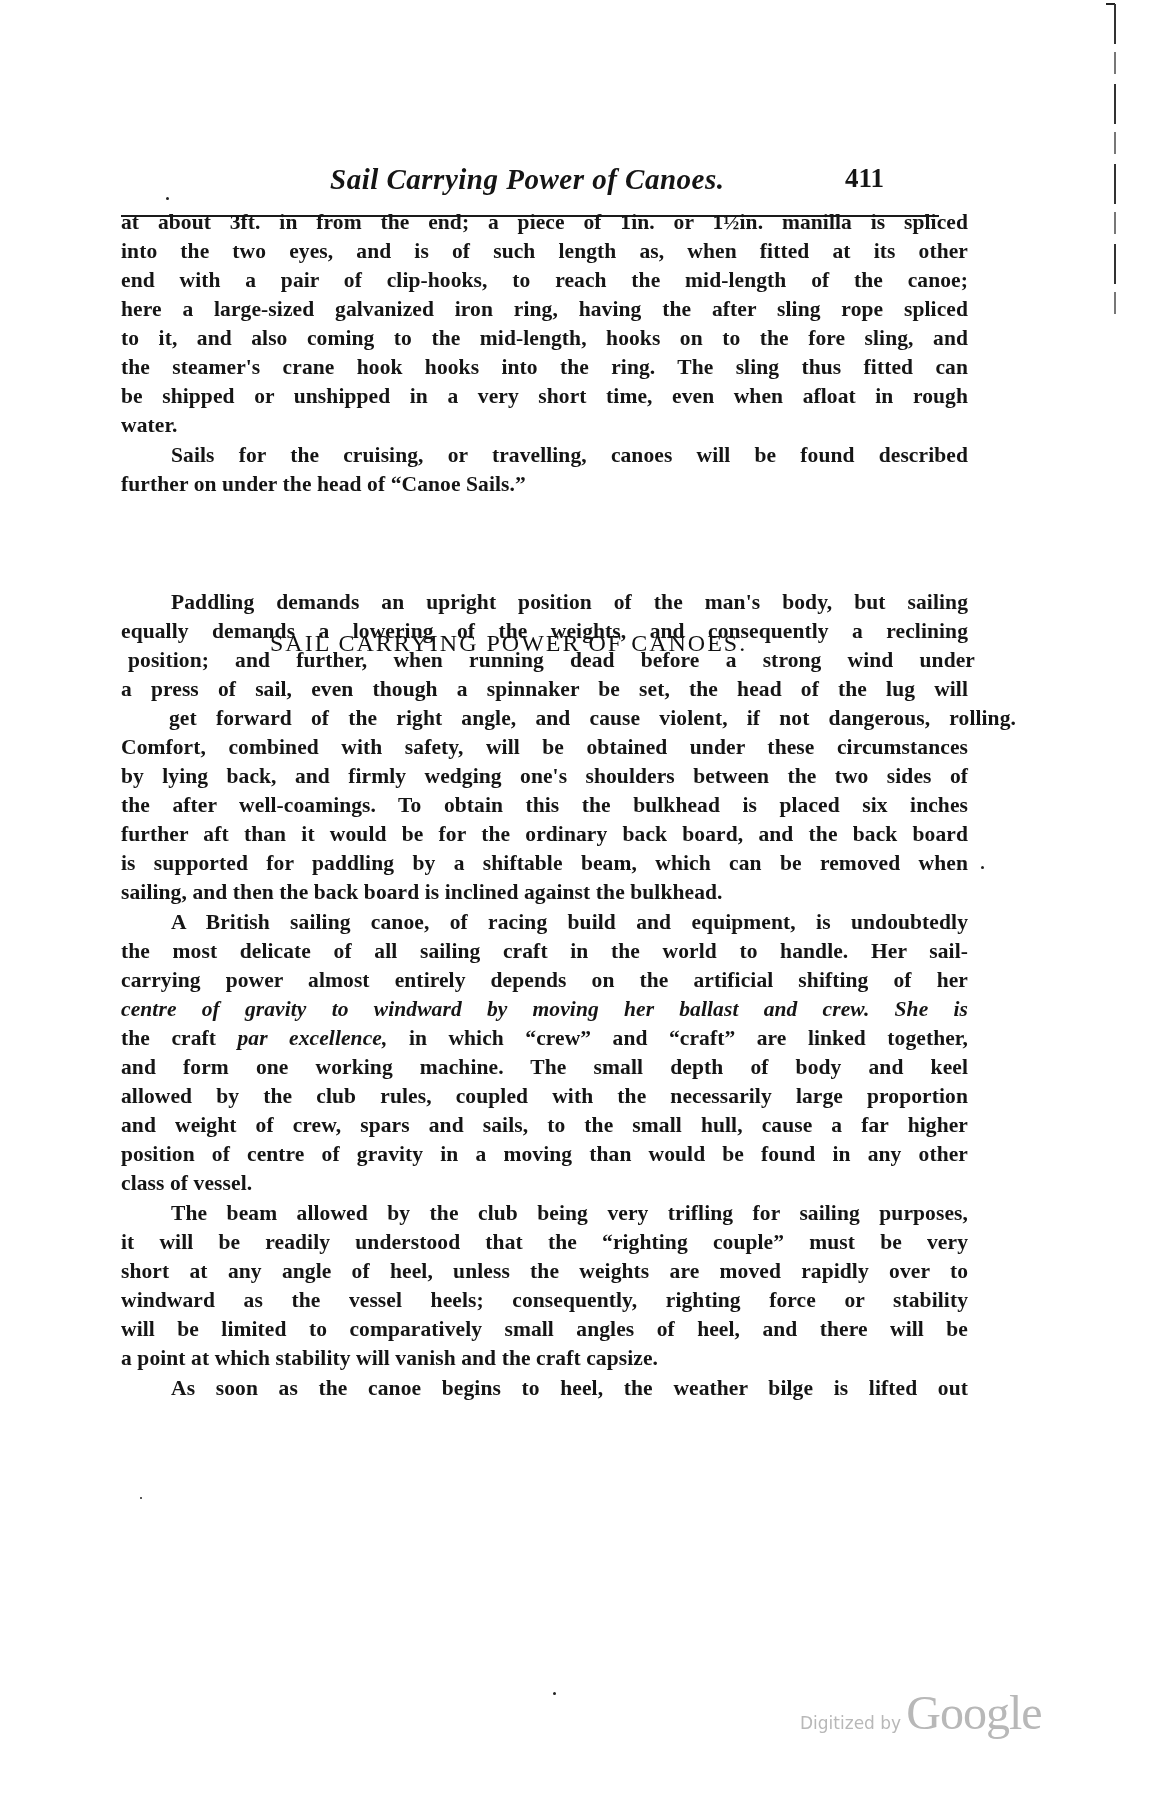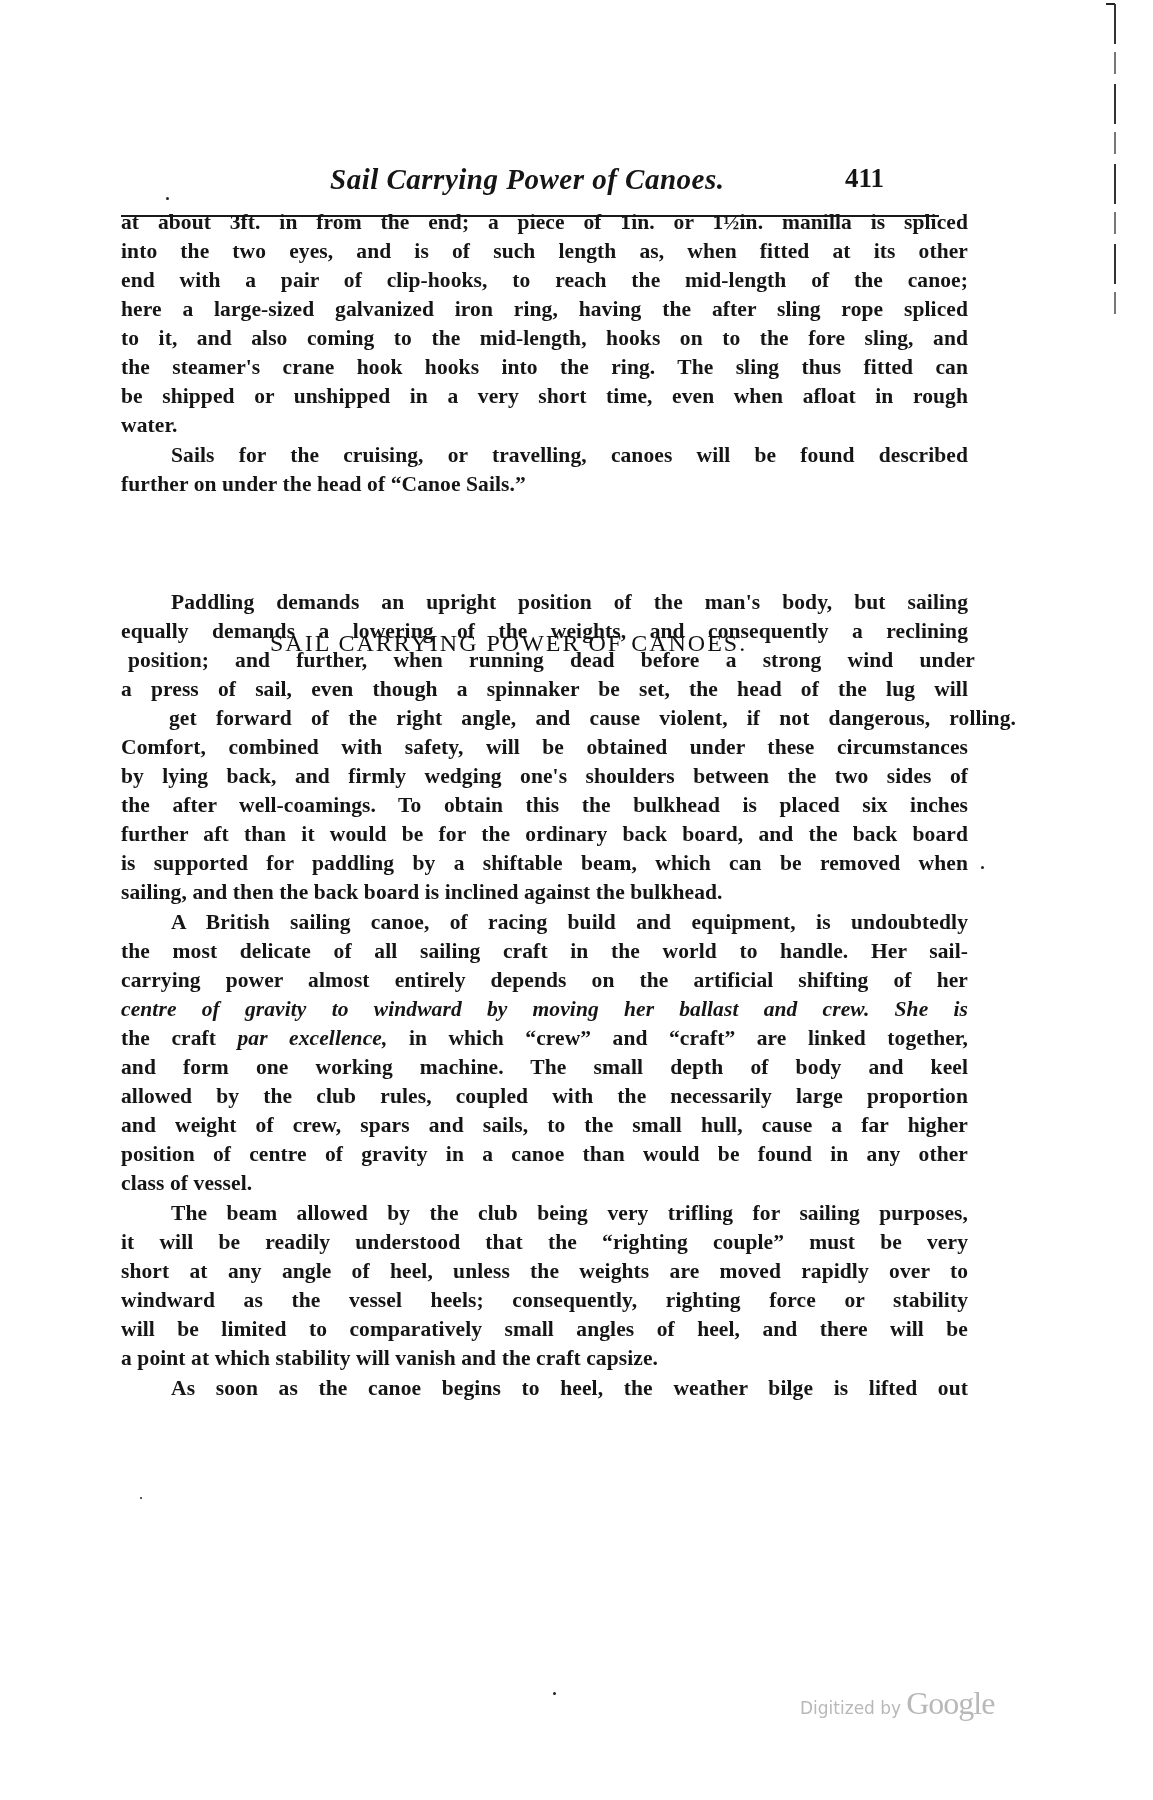--- a/index.html
+++ b/index.html
@@ -48,21 +48,21 @@
   }
   .scan-edge-top {
     position: absolute; left: 1106px; top: 3px; width: 9px; height: 2px; background: #222;
   }
   .speck { position: absolute; width: 3px; height: 3px; background: #222; border-radius: 50%; }
   .watermark {
     position: absolute; left: 800px; top: 1685px; height: 60px;
     color: #b8b8b8; white-space: nowrap;
   }
   .watermark .small { font-family: "DejaVu Sans", sans-serif; font-size: 17px; vertical-align: baseline; }
-  .watermark .logo { font-family: "Liberation Serif", serif; font-size: 32px; letter-spacing: -1px; margin-top: 15px; }
+  .watermark .logo { font-family: "Liberation Serif", serif; font-size: 48px; letter-spacing: -1px; margin-top: 15px; }
 </style>
 </head>
 <body>
 
 <div class="page">
 
   <div class="scan-edge-top"></div>
   <div class="scan-edge"></div>
 
   <div class="running-head">
@@ -109,21 +109,21 @@
 
   <div class="text-block" style="top:0;">
     <div class="line indent" style="top:907px;">A British sailing canoe, of racing build and equipment, is undoubtedly</div>
     <div class="line" style="top:936px;">the most delicate of all sailing craft in the world to handle. Her sail-</div>
     <div class="line" style="top:965px;">carrying power almost entirely depends on the artificial shifting of her</div>
     <div class="line" style="top:994px;font-style:italic;">centre of gravity to windward by moving her ballast and crew. She is</div>
     <div class="line" style="top:1023px; text-align-last:justify;"><span>the craft</span> <span class="italic">par excellence,</span> <span>in which “crew” and “craft” are linked together,</span></div>
     <div class="line" style="top:1052px;">and form one working machine. The small depth of body and keel</div>
     <div class="line" style="top:1081px;">allowed by the club rules, coupled with the necessarily large proportion</div>
     <div class="line" style="top:1110px;">and weight of crew, spars and sails, to the small hull, cause a far higher</div>
-    <div class="line" style="top:1139px;">position of centre of gravity in a canoe than would be found in any other</div>
+    <div class="line" style="top:1139px;">position of centre of gravity in a moving than would be found in any other</div>
     <div class="line last" style="top:1168px;">class of vessel.</div>
   </div>
 
   <div class="text-block" style="top:0;">
     <div class="line indent" style="top:1198px;">The beam allowed by the club being very trifling for sailing purposes,</div>
     <div class="line" style="top:1227px;">it will be readily understood that the “righting couple” must be very</div>
     <div class="line" style="top:1256px;">short at any angle of heel, unless the weights are moved rapidly over to</div>
     <div class="line" style="top:1285px;">windward as the vessel heels; consequently, righting force or stability</div>
     <div class="line" style="top:1314px;">will be limited to comparatively small angles of heel, and there will be</div>
     <div class="line last" style="top:1343px;">a point at which stability will vanish and the craft capsize.</div>

